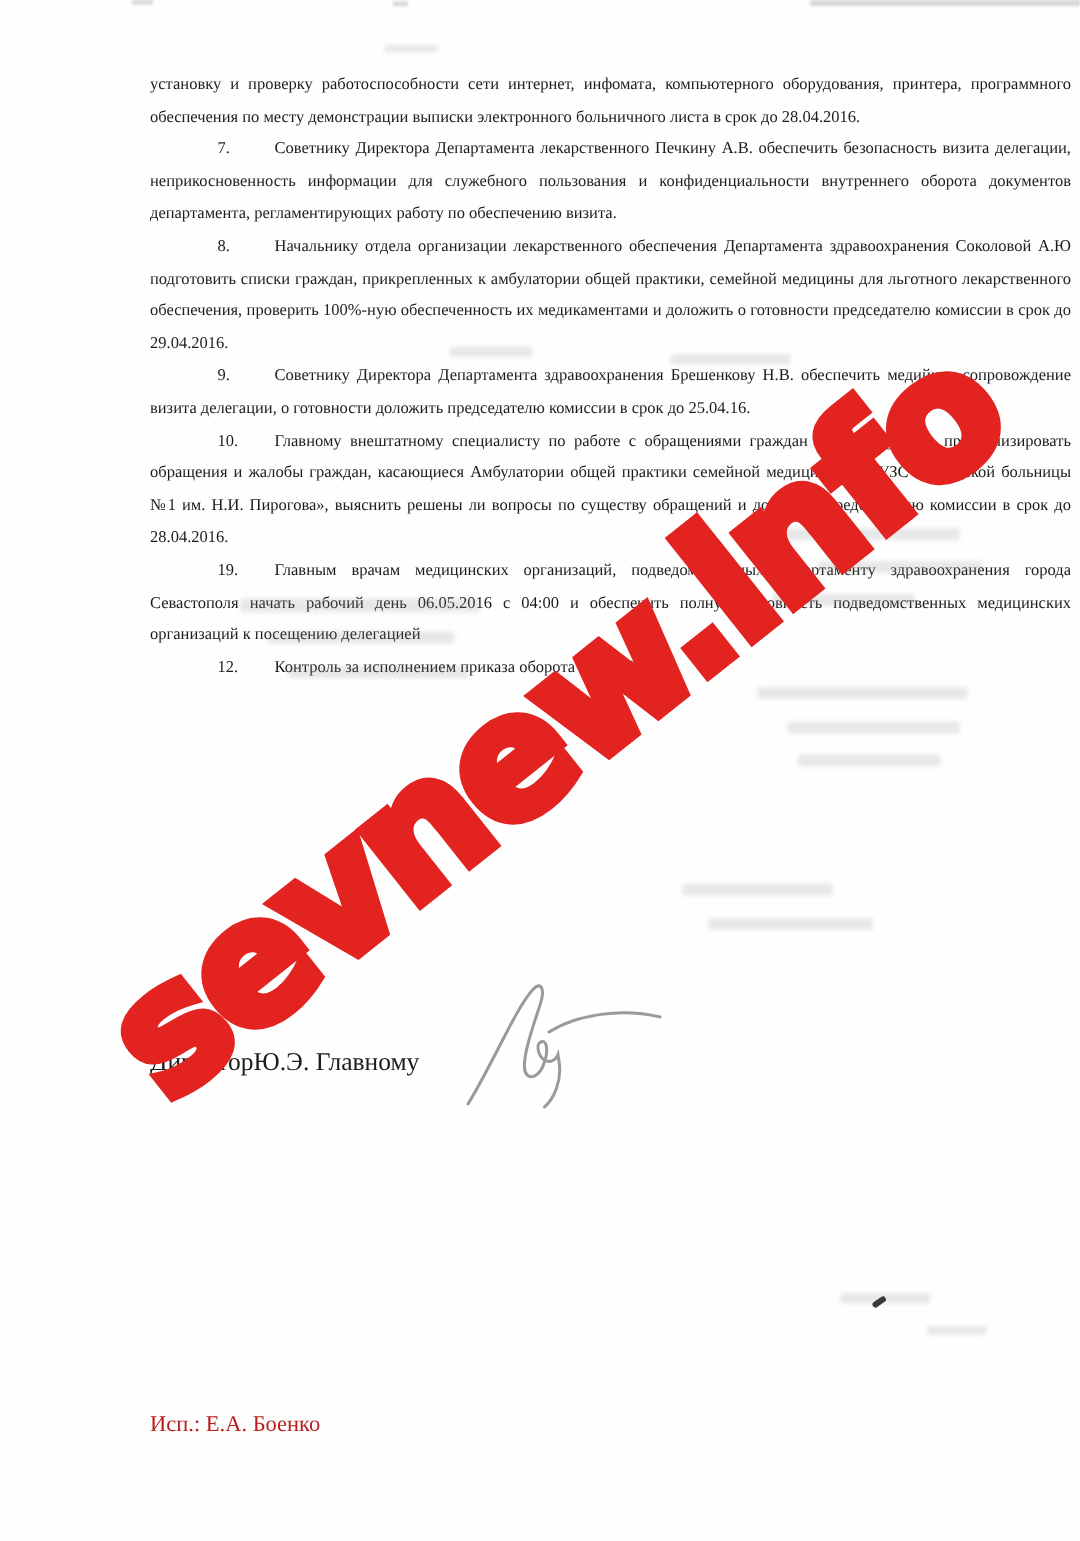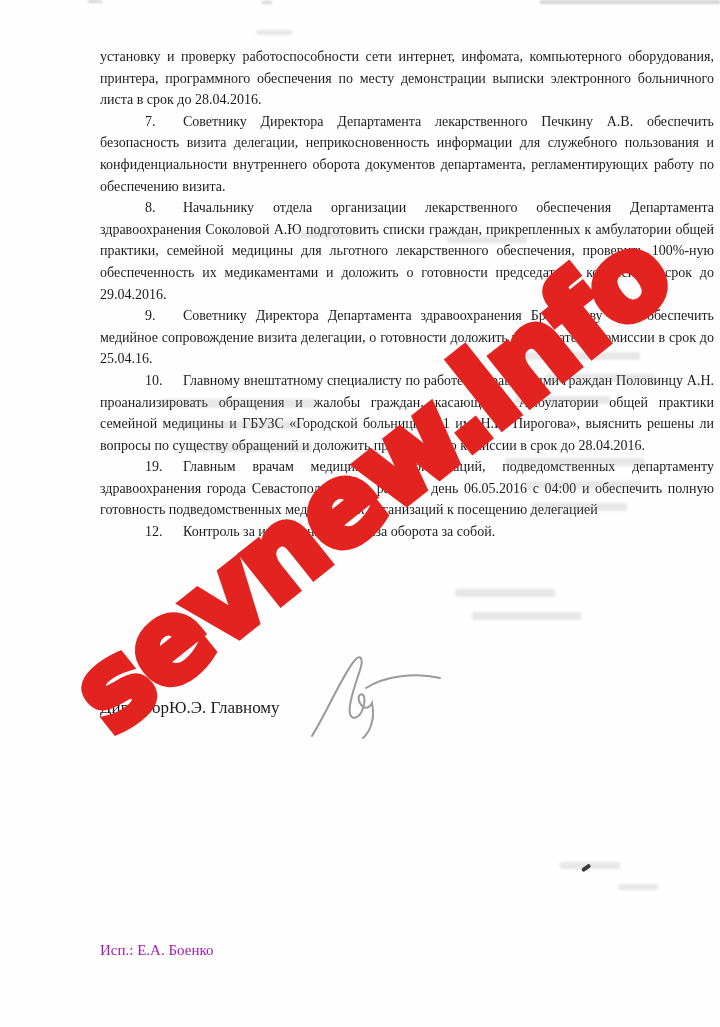--- a/index.html
+++ b/index.html
@@ -10,21 +10,21 @@
     overflow:hidden;
     font-family:"Liberation Serif", serif;
     color:#1e1e1e;
   }
   .page{position:absolute;inset:0;background:#fefefe;}
 
   
   .doc-text{
     position:absolute;
     left:100px; top:46px; width:614px;
-    font-size:14px;
+    font-size:11px;
     line-height:21.6px;
     text-align:justify;
     color:#1c1c1c;
   }
   .para{margin:0; text-indent:45px;}
   .para.intro{text-indent:0;}
   .pnum{display:inline-block; width:38px; text-indent:0;}
 
   
   .sig-row{
@@ -33,21 +33,21 @@
     font-size:17px; color:#1c1c1c;
   }
   .sig-name{padding-right:14px;}
   .scribble{
     position:absolute; left:300px; top:648px; width:150px; height:95px;
   }
 
   
   .executor{
     position:absolute; left:100px; top:942px;
-    font-size:15px; color:#a21caf;
+    font-size:15px; color:#b91c1c;
   }
 
   
   .watermark{
     position:absolute;
     left:-25px; top:412px; width:790px; height:140px;
     line-height:140px; text-align:center;
     transform:rotate(-38.5deg);
     font-family:"DejaVu Sans", sans-serif;
     font-weight:bold;

